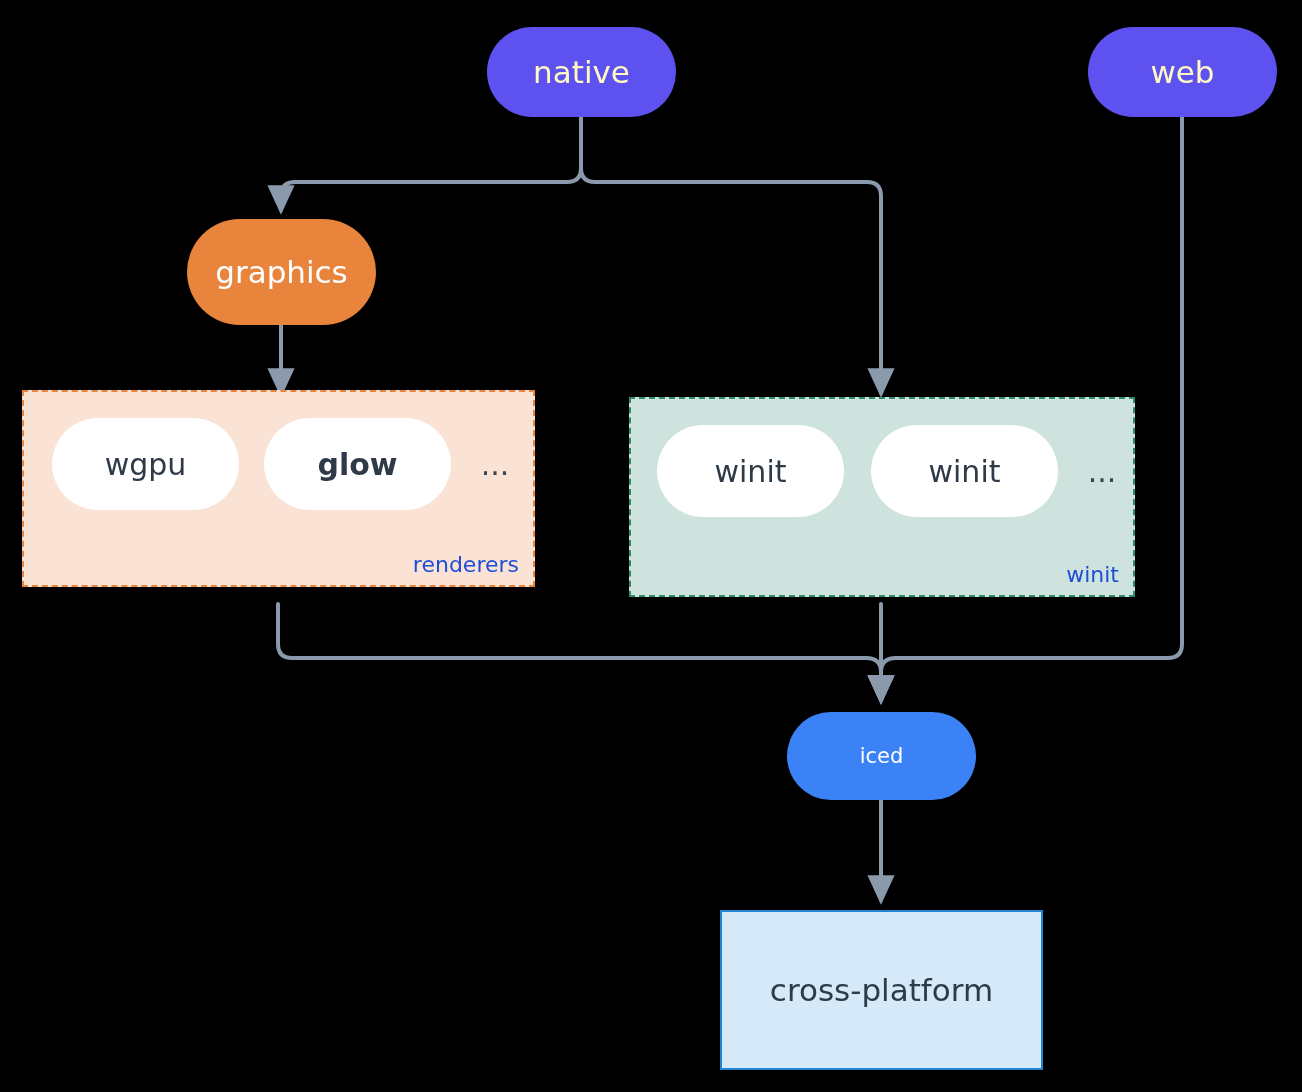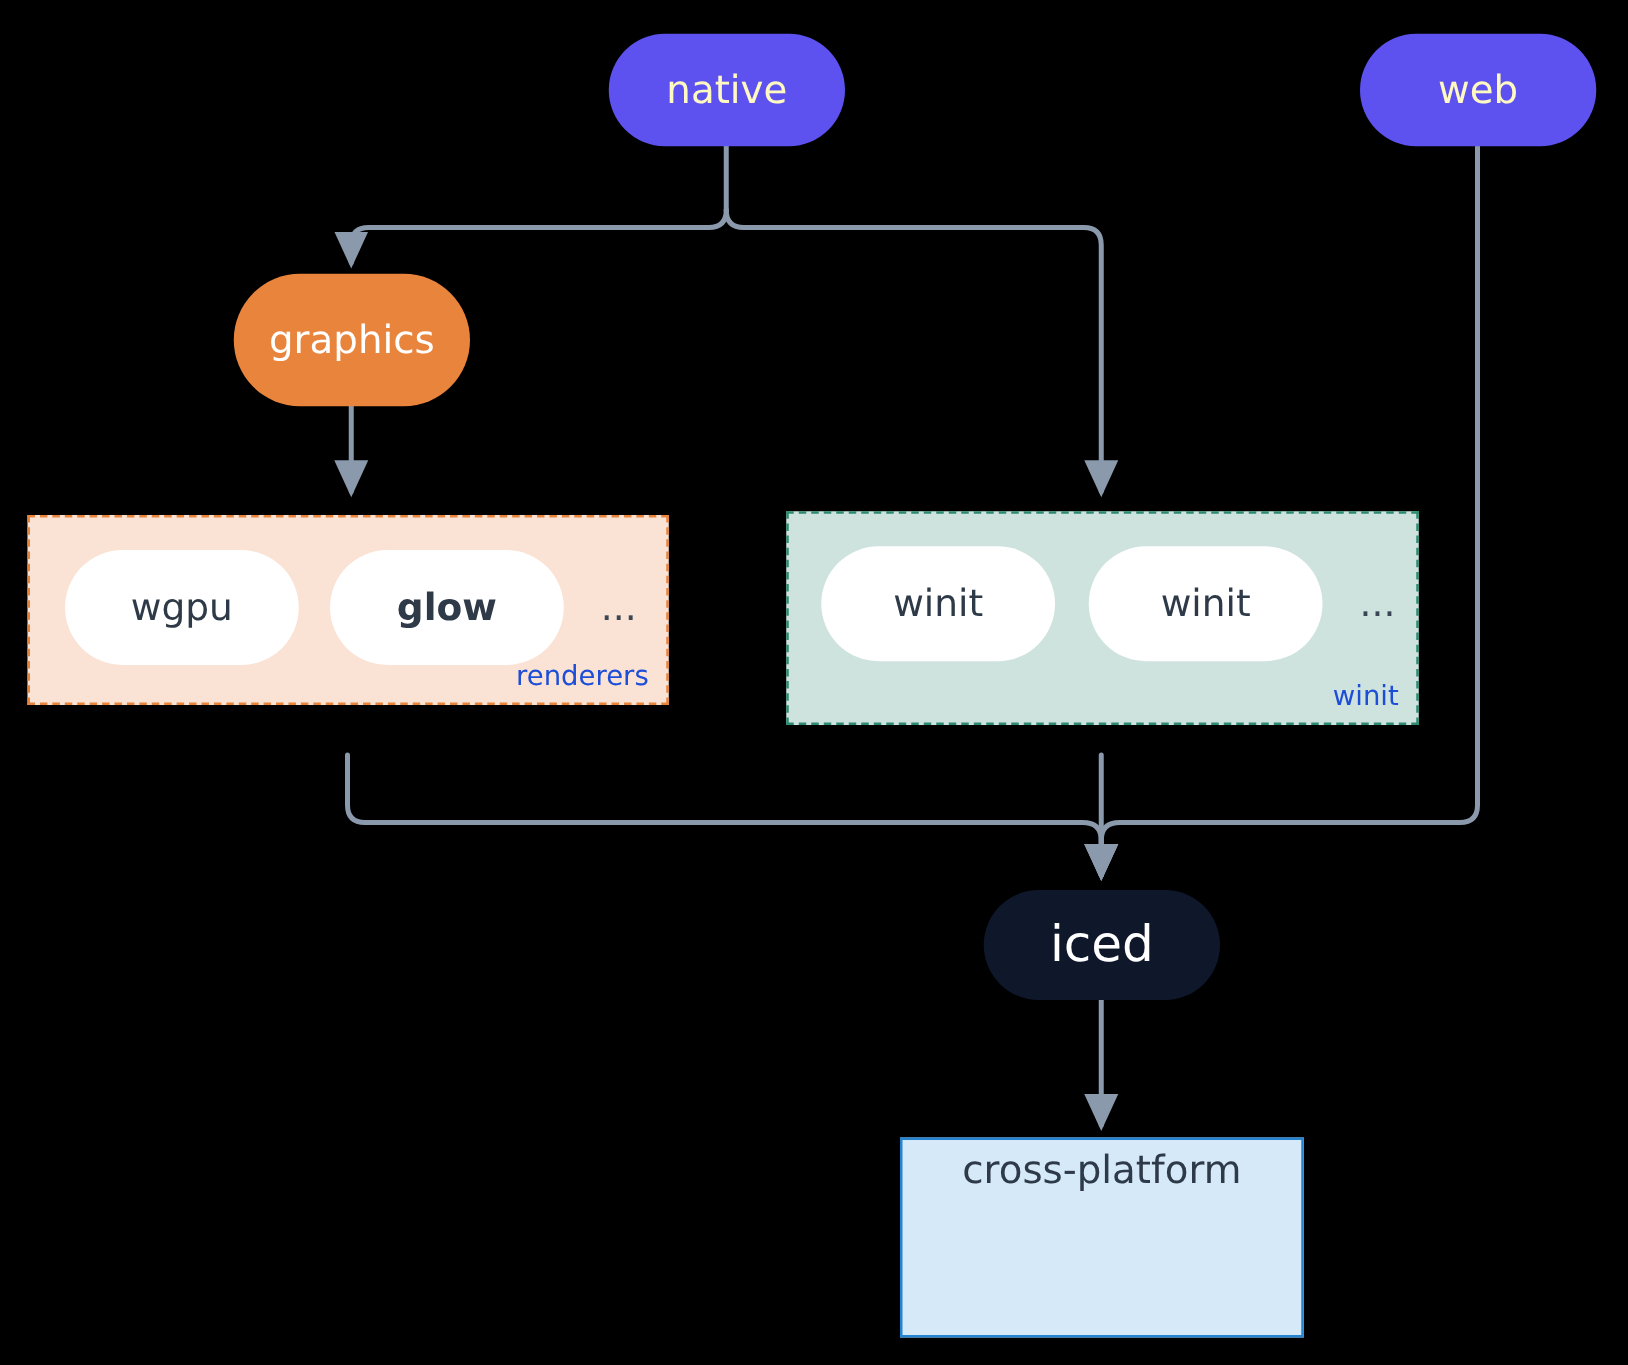--- a/index.html
+++ b/index.html
@@ -38,23 +38,23 @@
     background: #5D52F0;
     color: #fef9c3;
     font-size: 31px;
   }
   .node-graphics {
     background: #E8843C;
     color: #ffffff;
     font-size: 31px;
   }
   .node-iced {
-    background: #0f172a;
+    background: #3b82f6;
     color: #ffffff;
-    font-size: 40px;
+    font-size: 21px;
     text-align: center;
   }
   .node-app {
     background: #D6E9F9;
     border: 2px solid #2484D1;
     color: #2E3A48;
     font-size: 31px;
     white-space: normal;
     flex-direction: column;
     line-height: 1.55;
@@ -133,43 +133,43 @@
   </div>
 
   <div class="node pill node-web" style="left:1088px; top:27px; width:189px; height:90px;justify-content:center;">
     <span>web</span>
   </div>
 
   <div class="node pill node-graphics" style="left:187px; top:219px; width:189px; height:106px;">
     <span>graphics</span>
   </div>
 
-  <div class="group group-renderers" style="left:22px; top:412px; width:513px; height:152px;">
+  <div class="group group-renderers" style="left:22px; top:390px; width:513px; height:197px;">
     <div class="chip" style="left:28px; top:26px; width:187px; height:92px;">
       <span>wgpu</span>
     </div>
     <div class="chip" style="left:240px; top:26px; width:187px; height:92px;font-weight:bold;">
       <span>glow</span>
     </div>
     <div class="ellipsis" style="left:448px; top:26px; width:46px; height:92px;">...</div>
     <div class="group-label">renderers</div>
   </div>
 
-  <div class="group group-shells" style="left:629px; top:409px; width:506px; height:171px;padding-left:46px;">
+  <div class="group group-shells" style="left:629px; top:397px; width:506px; height:200px;padding-left:46px;">
     <div class="chip" style="left:26px; top:26px; width:187px; height:92px;">
       <span>winit</span>
     </div>
     <div class="chip" style="left:240px; top:26px; width:187px; height:92px;">
       <span>winit</span>
     </div>
     <div class="ellipsis" style="left:448px; top:26px; width:46px; height:92px;">...</div>
     <div class="group-label">winit</div>
   </div>
 
   <div class="node pill node-iced" style="left:787px; top:712px; width:189px; height:88px;">
     <span>iced</span>
   </div>
 
-  <div class="node node-app" style="left:720px; top:910px; width:323px; height:160px;justify-content:space-between;">
+  <div class="node node-app" style="left:720px; top:910px; width:323px; height:160px;">
     <span>cross-platform</span>
   </div>
 
 </div>
 
 </body></html>

